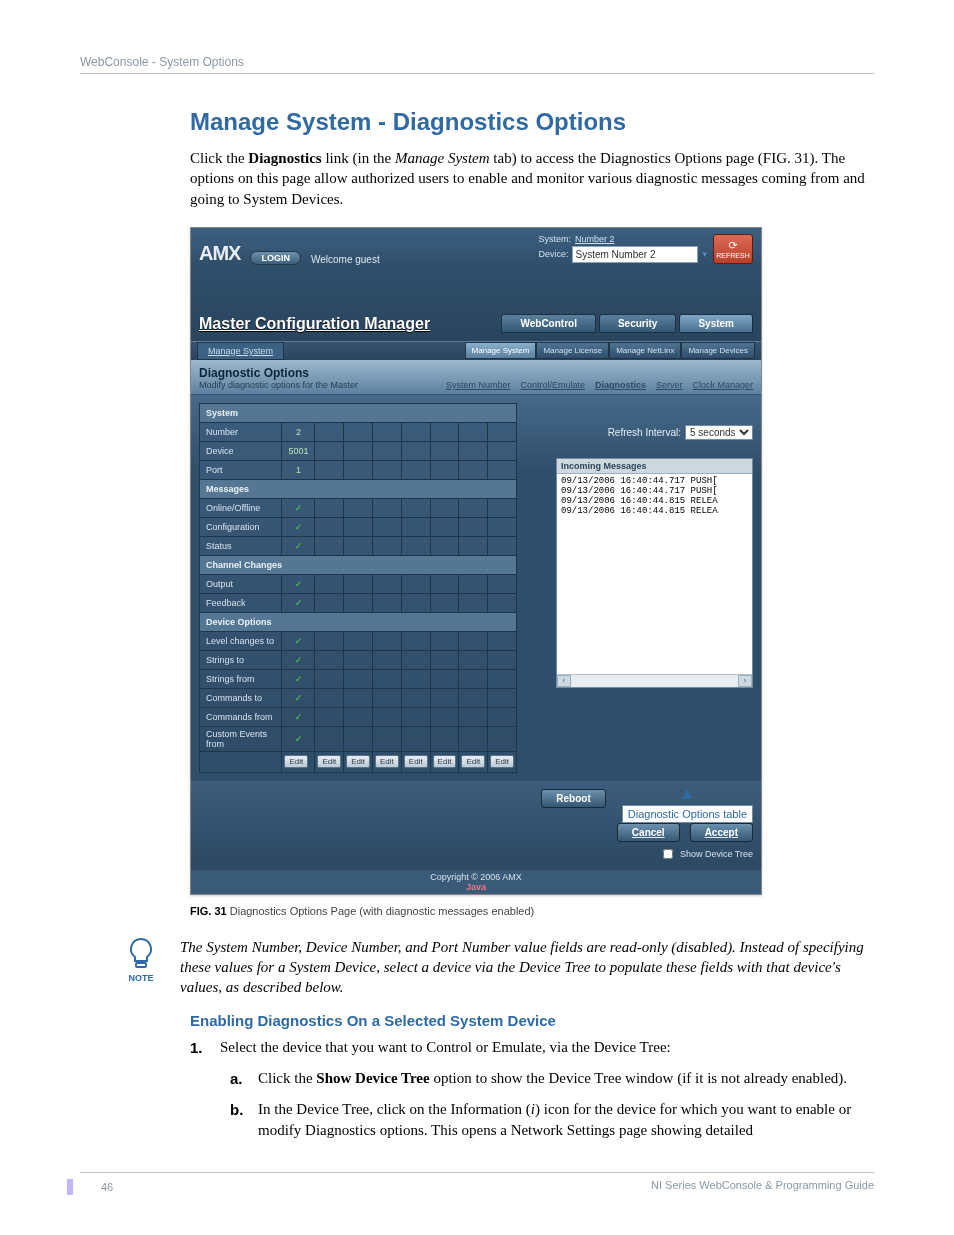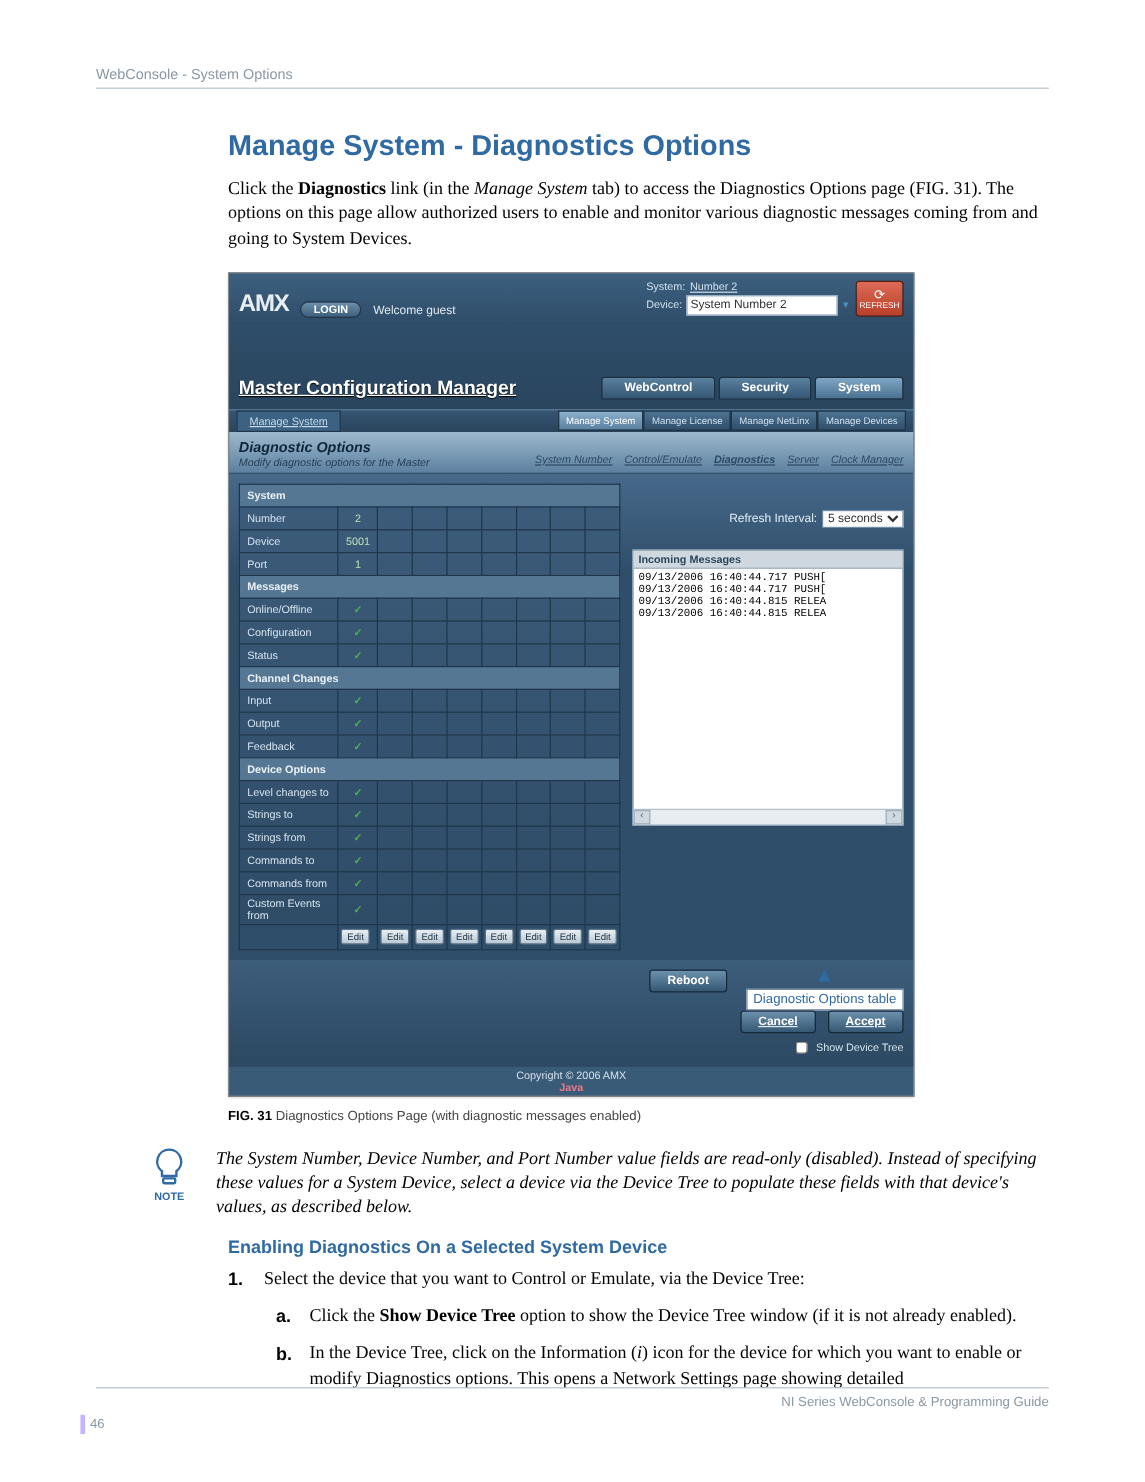--- a/index.html
+++ b/index.html
@@ -98,26 +98,25 @@
     right: 80px;
     display: flex;
     justify-content: space-between;
     font-family: Arial, sans-serif;
     font-size: 11px;
     color: #8a98a4;
     border-top: 1px solid #b8c2cb;
     padding-top: 6px;
   }
   .footer .leftbar {
-    border-left: 4px solid #c4b5fd;
-    padding-left: 4px;
+    border-left: 6px solid #c4b5fd;
+    padding-left: 28px;
     margin-left: -13px;
     height: 16px;
     line-height: 16px;
-    margin-top: 16px;
   }
 
   
   .shot {
     width: 570px;
     font-family: Arial, sans-serif;
     font-size: 10px;
     color: #dfe8ef;
     border: 1px solid #888;
     box-shadow: 0 1px 2px rgba(0,0,0,0.2);
@@ -175,23 +174,22 @@
   }
   .mini-tabs { display:flex; }
   .mini-tab {
     padding:3px 6px; border:1px solid #1f3447; background: linear-gradient(#4e7493,#2f4e6a);
     color:#cde0ee; font-size:8px;
   }
   .mini-tab.active { background: linear-gradient(#8bb0cb,#5b80a0); color:#fff;}
   .subheader {
     background: linear-gradient(#9db8cc,#7d9db7,#5d80a0);
     padding: 6px 8px 4px 8px;
-    display:flex; justify-content:space-between; align-items:center;
+    display:flex; justify-content:space-between; align-items:flex-end;
     border-bottom:1px solid #35536d;
-    font-style:italic;
   }
   .diag-title { color:#0d253a; font-weight:bold; font-size:12px; }
   .diag-sub   { color:#243f55; font-size:9px; }
   .sublinks   { font-size:9px; color:#2d4a62; display:flex; gap:10px; padding-top:10px;}
   .sublinks span { text-decoration: underline; }
   .sublinks .cur { font-weight:bold; }
   .panel-body {
     background: linear-gradient(#47698a 0%, #2f4e6a 20%, #2f4e6a 100%);
     padding: 8px;
     display:flex; gap:10px;
@@ -209,21 +207,21 @@
   .opt-table .val { text-align:center; color:#bde0b8;}
   .check { color:#4caf50; font-weight:bold;}
   .edit-row td {
     background:#2f4e6a; padding:3px 2px;
   }
   .edit-btn {
     font-size:8px; padding:1px 4px;
     background: linear-gradient(#e8eef3,#bcc9d4);
     border:1px solid #5b7388; color:#1f3447; border-radius:2px;
   }
-  .right-col { flex:1; }
+  .right-col { flex:1;margin-left:29px; }
   .refresh-line {
     margin: 22px 0 18px 0; text-align:right; font-size:10px; color:#e2edf4;
     display:flex; justify-content:flex-end; align-items:center; gap:4px;
   }
   .refresh-line select {
     font-size:10px; background:#fff; color:#333; border:1px solid #6f8ca3;
   }
   .msg-panel {
     background:#fff; color:#000; font-family: "Courier New", monospace;
     font-size:9px; height:228px; position:relative;
@@ -413,31 +411,20 @@
                 <td></td>
                 <td></td>
                 <td></td>
                 <td></td>
                 <td></td>
                 <td></td>
                 <td></td>
               </tr>
               <tr class="section-row">
                 <td colspan="9">Channel Changes</td>
-              </tr>
-              <tr>
-                <td>Input</td>
-                <td class="val"><span class="check">✓</span></td>
-                <td></td>
-                <td></td>
-                <td></td>
-                <td></td>
-                <td></td>
-                <td></td>
-                <td></td>
               </tr>
               <tr>
                 <td>Output</td>
                 <td class="val"><span class="check">✓</span></td>
                 <td></td>
                 <td></td>
                 <td></td>
                 <td></td>
                 <td></td>
                 <td></td>

